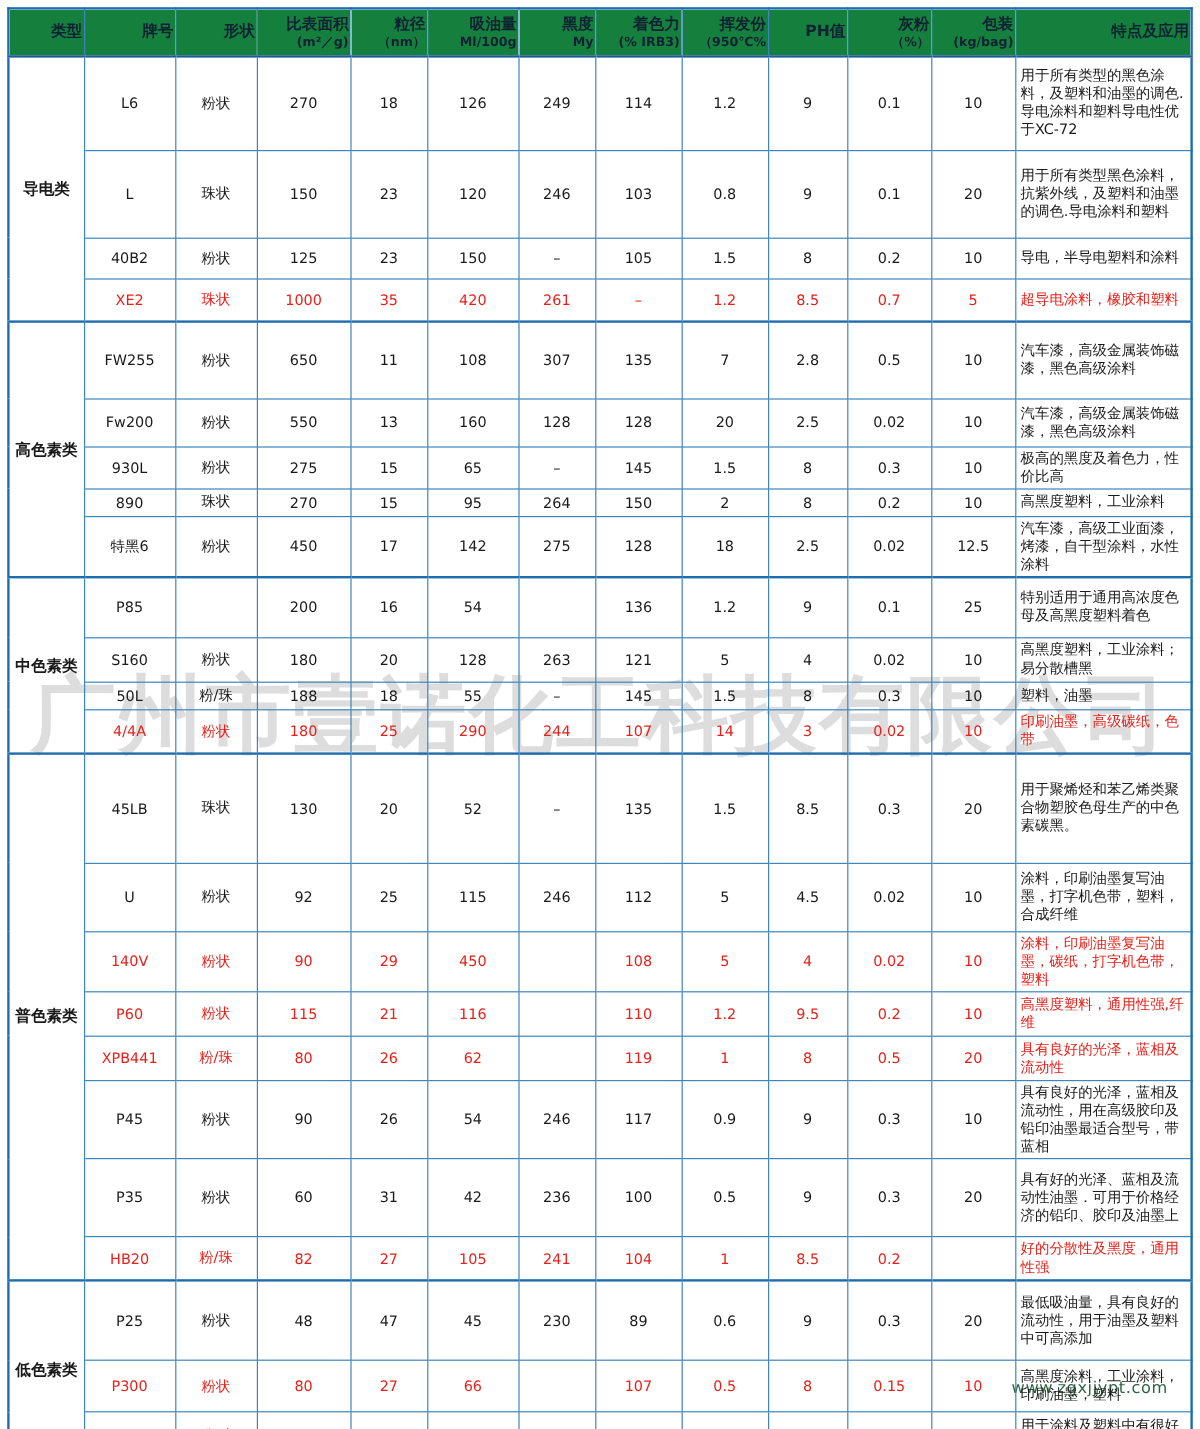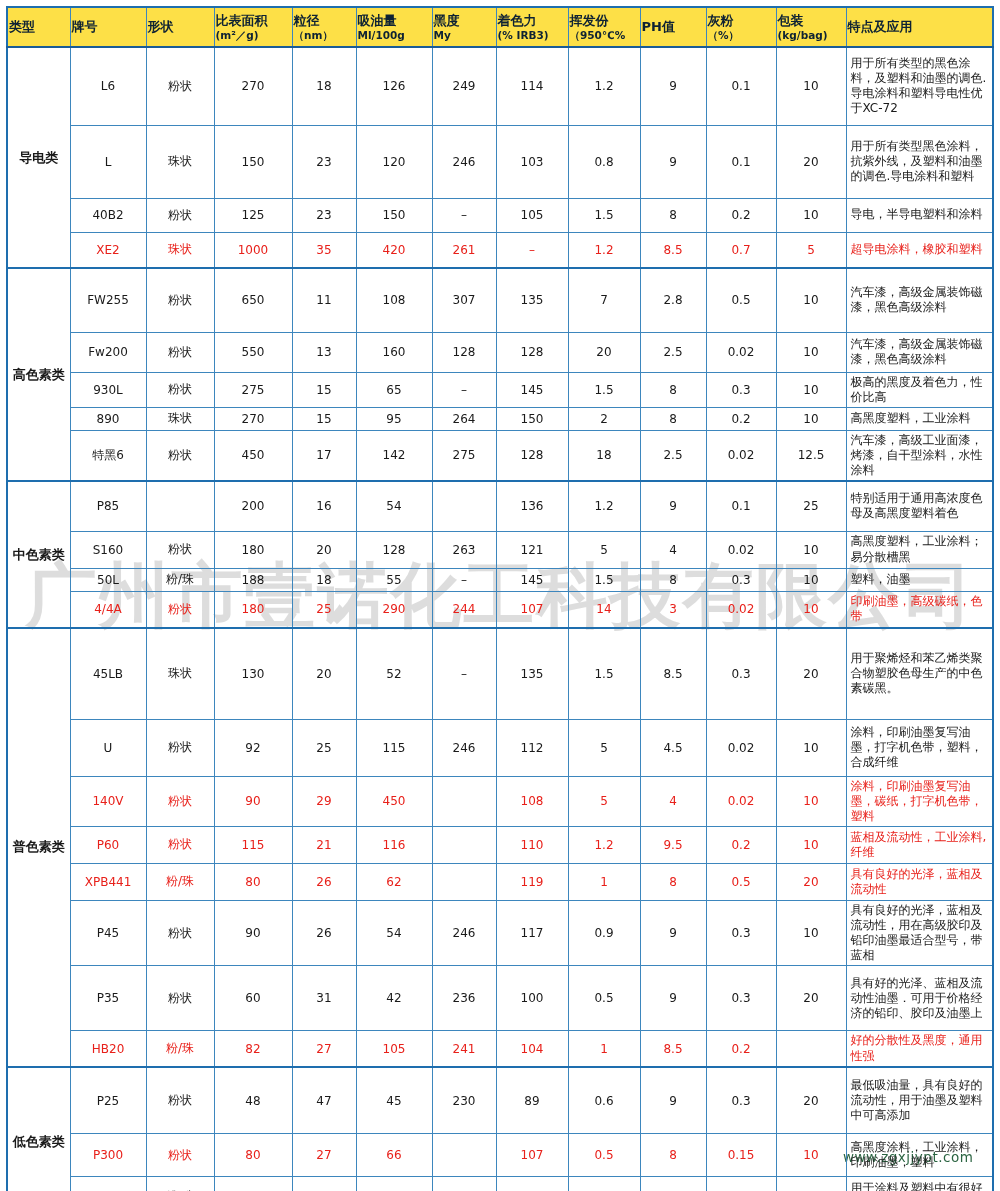--- a/index.html
+++ b/index.html
@@ -18,21 +18,21 @@
     opacity:.9;z-index:1;letter-spacing:.5px;pointer-events:none;
   }
   table{
     position:absolute;top:6px;left:6px;z-index:2;
     border-collapse:collapse;table-layout:fixed;width:988px;
     background:transparent;
   }
   th,td{border:1px solid #3d86bd;overflow:hidden;}
   table{border:2px solid #1e6eae;}
   thead th{
-    background:#fde047;color:#0e2233;text-align:left;vertical-align:middle;
+    background:#15803d;color:#0e2233;text-align:right;vertical-align:middle;
     padding:2px 1px;border-bottom:2px solid #1a5c96;margin-left:12px;
   }
   thead .h1{font-size:13px;font-weight:700;line-height:1.2;}
   thead .h2{font-size:10.5px;font-weight:700;line-height:1.2;}
   tbody td{
     text-align:center;vertical-align:middle;font-size:12px;padding:1px 2px;
     background:transparent;
   }
   td.gcell{font-size:13px;font-weight:700;padding:0 0;}
   td.feat{
@@ -349,21 +349,21 @@
           <td>粉状</td>
           <td>115</td>
           <td>21</td>
           <td>116</td>
           <td></td>
           <td>110</td>
           <td>1.2</td>
           <td>9.5</td>
           <td>0.2</td>
           <td>10</td>
-          <td class="feat">蓝相及流动性，工业涂料,纤维</td>
+          <td class="feat">高黑度塑料，通用性强,纤维</td>
         </tr>
         <tr class="red" style="height: 37px;">
           <td>XPB441</td>
           <td>粉/珠</td>
           <td>80</td>
           <td>26</td>
           <td>62</td>
           <td></td>
           <td>119</td>
           <td>1</td>

